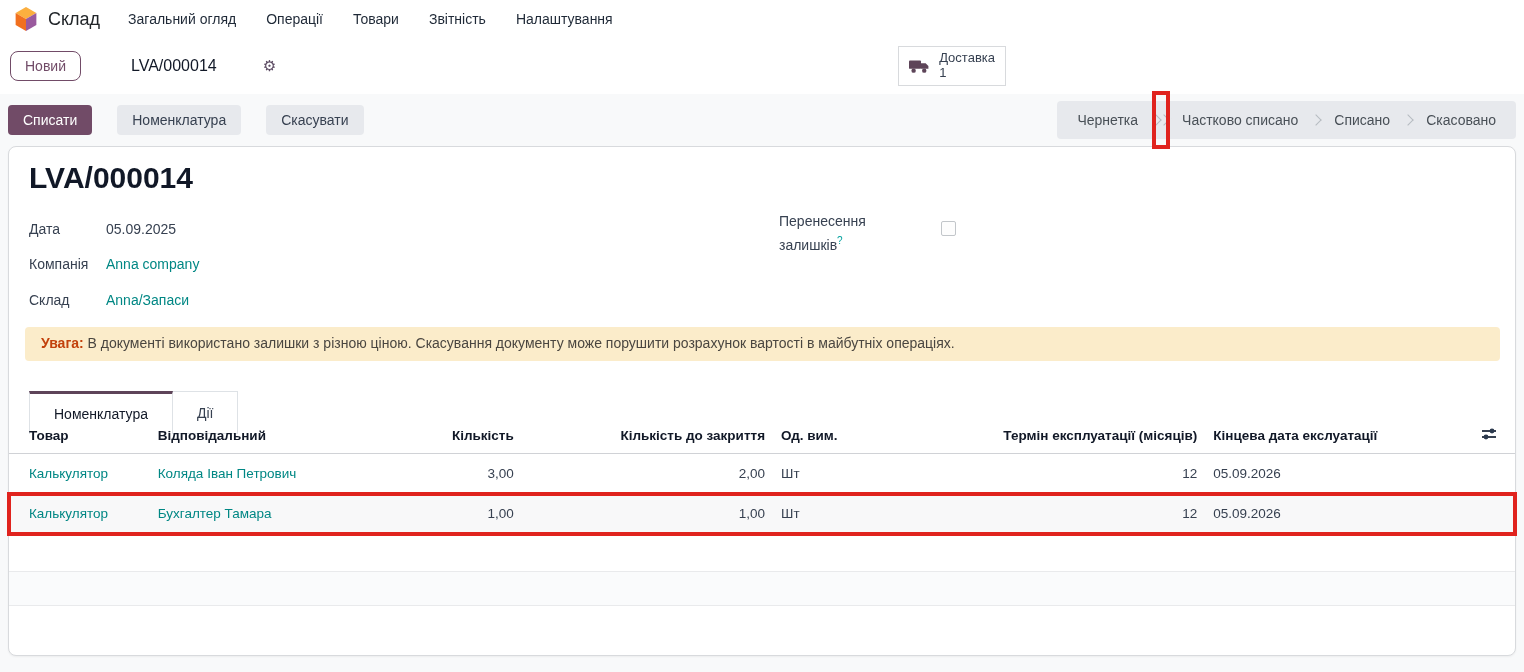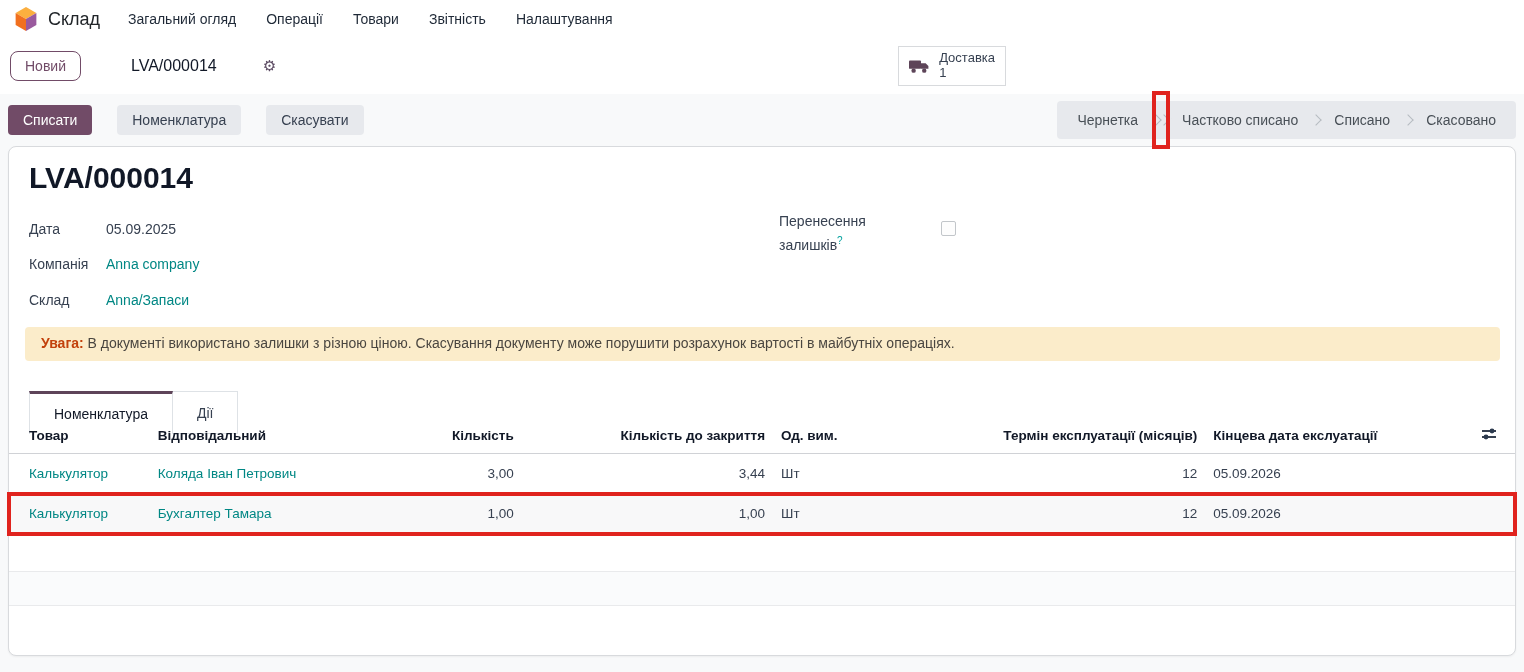--- a/index.html
+++ b/index.html
@@ -217,21 +217,21 @@
               </svg>
             </span>
           </th>
         </tr>
       </thead>
       <tbody>
         <tr>
           <td class="link">Калькулятор</td>
           <td class="link">Коляда Іван Петрович</td>
           <td class="num">3,00</td>
-          <td class="num">3,44</td>
+          <td class="num">2,00</td>
           <td>Шт</td>
           <td class="num">12</td>
           <td>05.09.2026</td>
           <td></td>
         </tr>
         <tr class="row-alt highlighted">
           <td class="link">Калькулятор</td>
           <td class="link">Бухгалтер Тамара</td>
           <td class="num">1,00</td>
           <td class="num">1,00</td>

